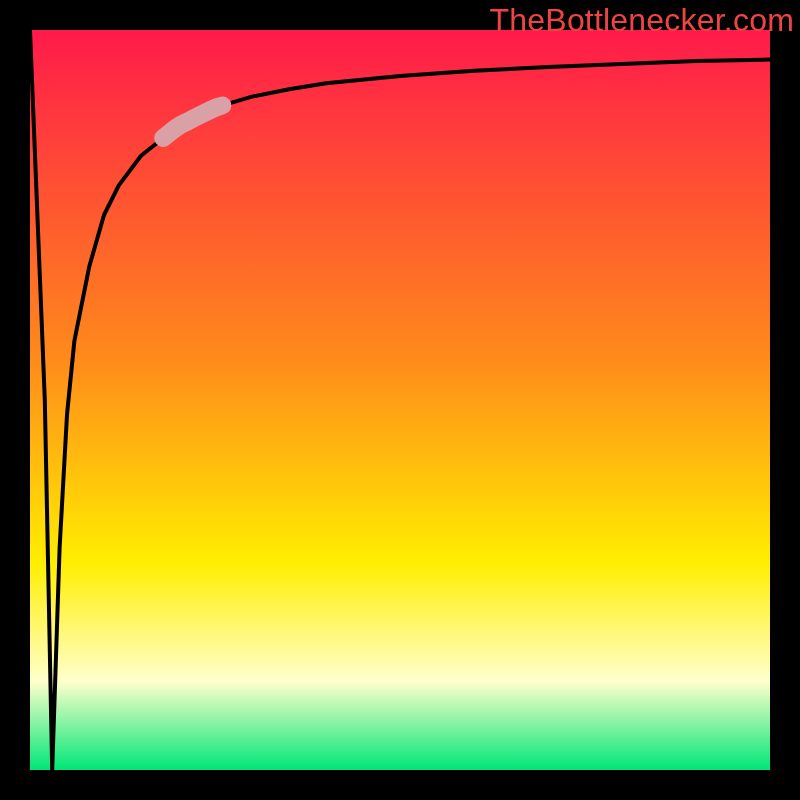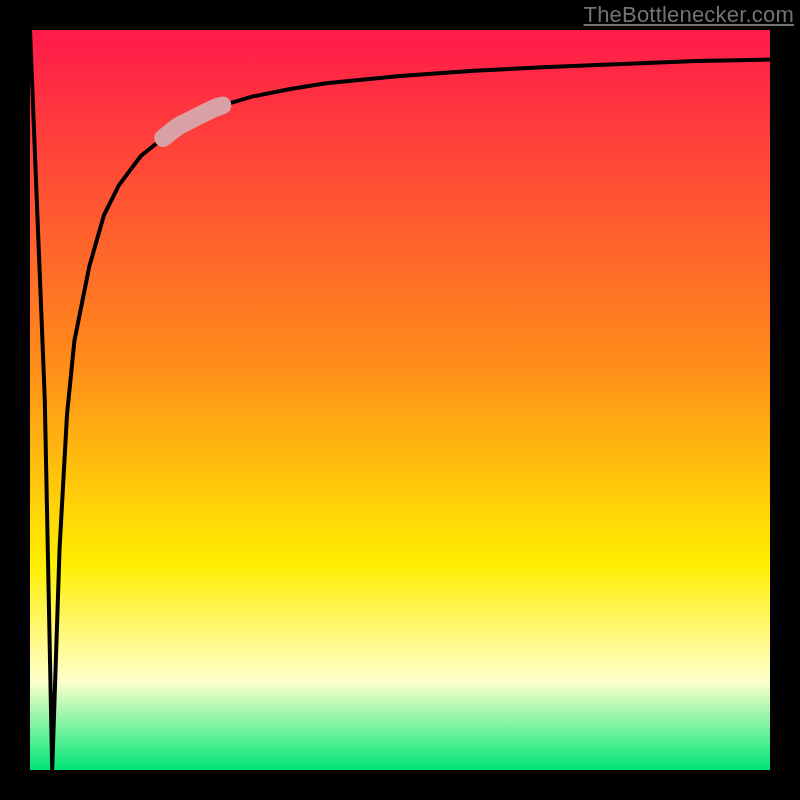--- a/index.html
+++ b/index.html
@@ -13,26 +13,25 @@
   }
   .stage {
     position: relative;
     width: 800px;
     height: 800px;
   }
   .watermark {
     position: absolute;
     top: 2px;
     right: 6px;
-    font-size: 22px;
+    font-size: 32px;
     font-weight: 400;
-    color: #737373;
+    color: #ef4444;
     letter-spacing: 0.2px;
     z-index: 3;
-    text-decoration: underline;
   }
   svg.chart {
     position: absolute;
     left: 0;
     top: 0;
     width: 800px;
     height: 800px;
     display: block;
   }
 </style>

